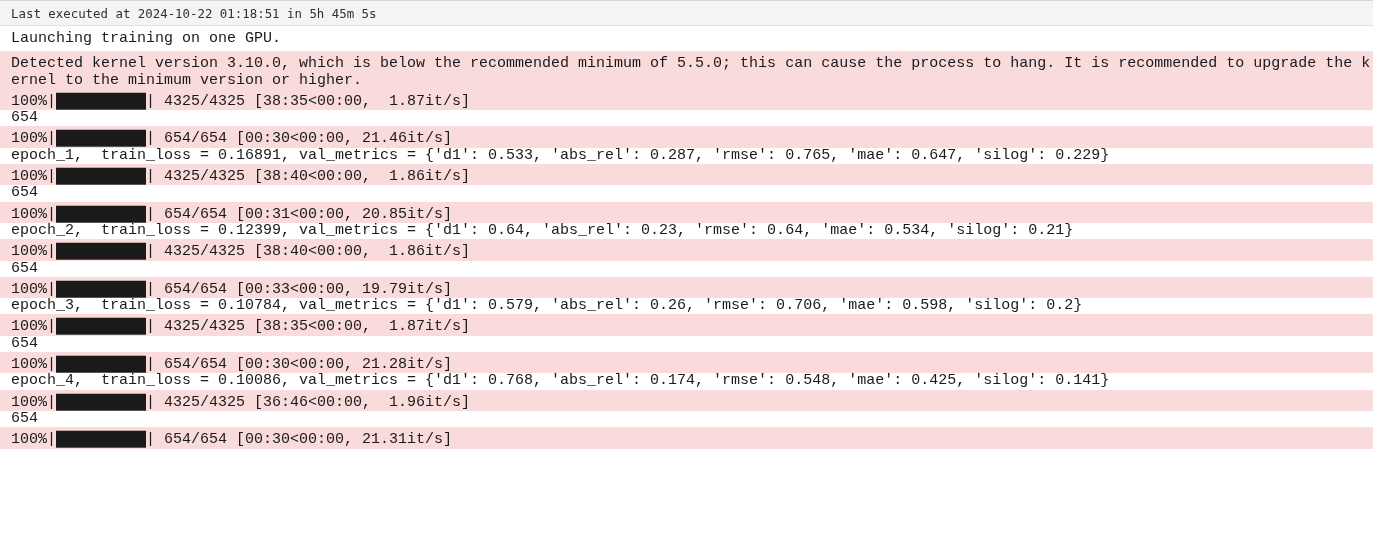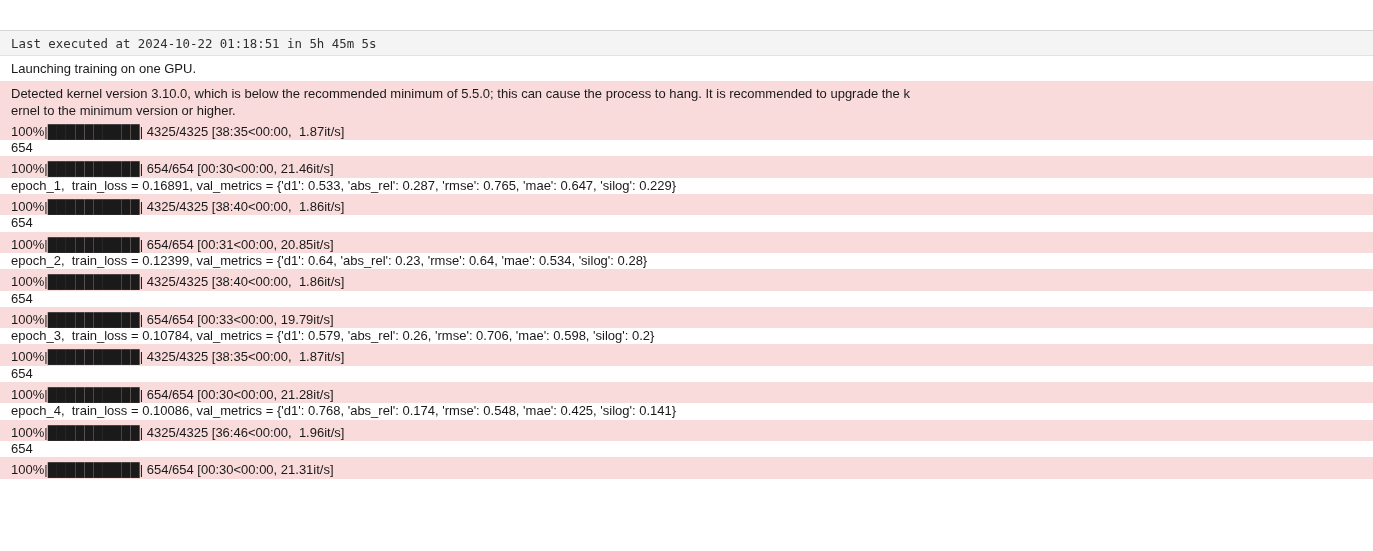--- a/index.html
+++ b/index.html
@@ -20,41 +20,40 @@
   .exec-header {
     box-sizing: border-box;
     width: 1373px;
     height: 26px;
     background: #f4f4f4;
     border-top: 1px solid #d6d6d6;
     border-bottom: 1px solid #e3e3e3;
     display: flex;
     align-items: center;
     padding-left: 11px;
-    margin-top: 30px;
   }
   .exec-header-text {
     font-family: "DejaVu Sans Mono", "Liberation Mono", monospace;
     font-size: 12.4px;
     color: #303030;
     letter-spacing: 0px;
     white-space: pre;
   }
 
   
   .output-area {
     width: 1373px;
     background: #ffffff;
   }
 
   .stream {
     display: block;
     white-space: pre;
-    font-family: Liberation Sans, sans-serif;
-    font-size: 13px;
+    font-family: Liberation Mono, monospace;
+    font-size: 15px;
     line-height: 16.3px;
     color: #1a1a1a;
     padding: 0 0 0 11px;
   }
   .stream.stdout {
     background: #ffffff;
   }
   .stream.stderr {
     background: #fadbdb;
     width: 1365px;
@@ -81,21 +80,21 @@
   <div class="stream stderr">ernel to the minimum version or higher.</div>
 
   <div id="log-lines">
       <div class="stream stderr pad-top">100%|██████████| 4325/4325 [38:35&lt;00:00,  1.87it/s]</div>
       <div class="stream stdout">654</div>
       <div class="stream stderr pad-top">100%|██████████| 654/654 [00:30&lt;00:00, 21.46it/s]</div>
       <div class="stream stdout">epoch_1,  train_loss = 0.16891, val_metrics = {'d1': 0.533, 'abs_rel': 0.287, 'rmse': 0.765, 'mae': 0.647, 'silog': 0.229}</div>
       <div class="stream stderr pad-top">100%|██████████| 4325/4325 [38:40&lt;00:00,  1.86it/s]</div>
       <div class="stream stdout">654</div>
       <div class="stream stderr pad-top">100%|██████████| 654/654 [00:31&lt;00:00, 20.85it/s]</div>
-      <div class="stream stdout">epoch_2,  train_loss = 0.12399, val_metrics = {'d1': 0.64, 'abs_rel': 0.23, 'rmse': 0.64, 'mae': 0.534, 'silog': 0.28}</div>
+      <div class="stream stdout">epoch_2,  train_loss = 0.12399, val_metrics = {'d1': 0.64, 'abs_rel': 0.23, 'rmse': 0.64, 'mae': 0.534, 'silog': 0.21}</div>
       <div class="stream stderr pad-top">100%|██████████| 4325/4325 [38:40&lt;00:00,  1.86it/s]</div>
       <div class="stream stdout">654</div>
       <div class="stream stderr pad-top">100%|██████████| 654/654 [00:33&lt;00:00, 19.79it/s]</div>
       <div class="stream stdout">epoch_3,  train_loss = 0.10784, val_metrics = {'d1': 0.579, 'abs_rel': 0.26, 'rmse': 0.706, 'mae': 0.598, 'silog': 0.2}</div>
       <div class="stream stderr pad-top">100%|██████████| 4325/4325 [38:35&lt;00:00,  1.87it/s]</div>
       <div class="stream stdout">654</div>
       <div class="stream stderr pad-top">100%|██████████| 654/654 [00:30&lt;00:00, 21.28it/s]</div>
       <div class="stream stdout">epoch_4,  train_loss = 0.10086, val_metrics = {'d1': 0.768, 'abs_rel': 0.174, 'rmse': 0.548, 'mae': 0.425, 'silog': 0.141}</div>
       <div class="stream stderr pad-top">100%|██████████| 4325/4325 [36:46&lt;00:00,  1.96it/s]</div>
       <div class="stream stdout">654</div>

